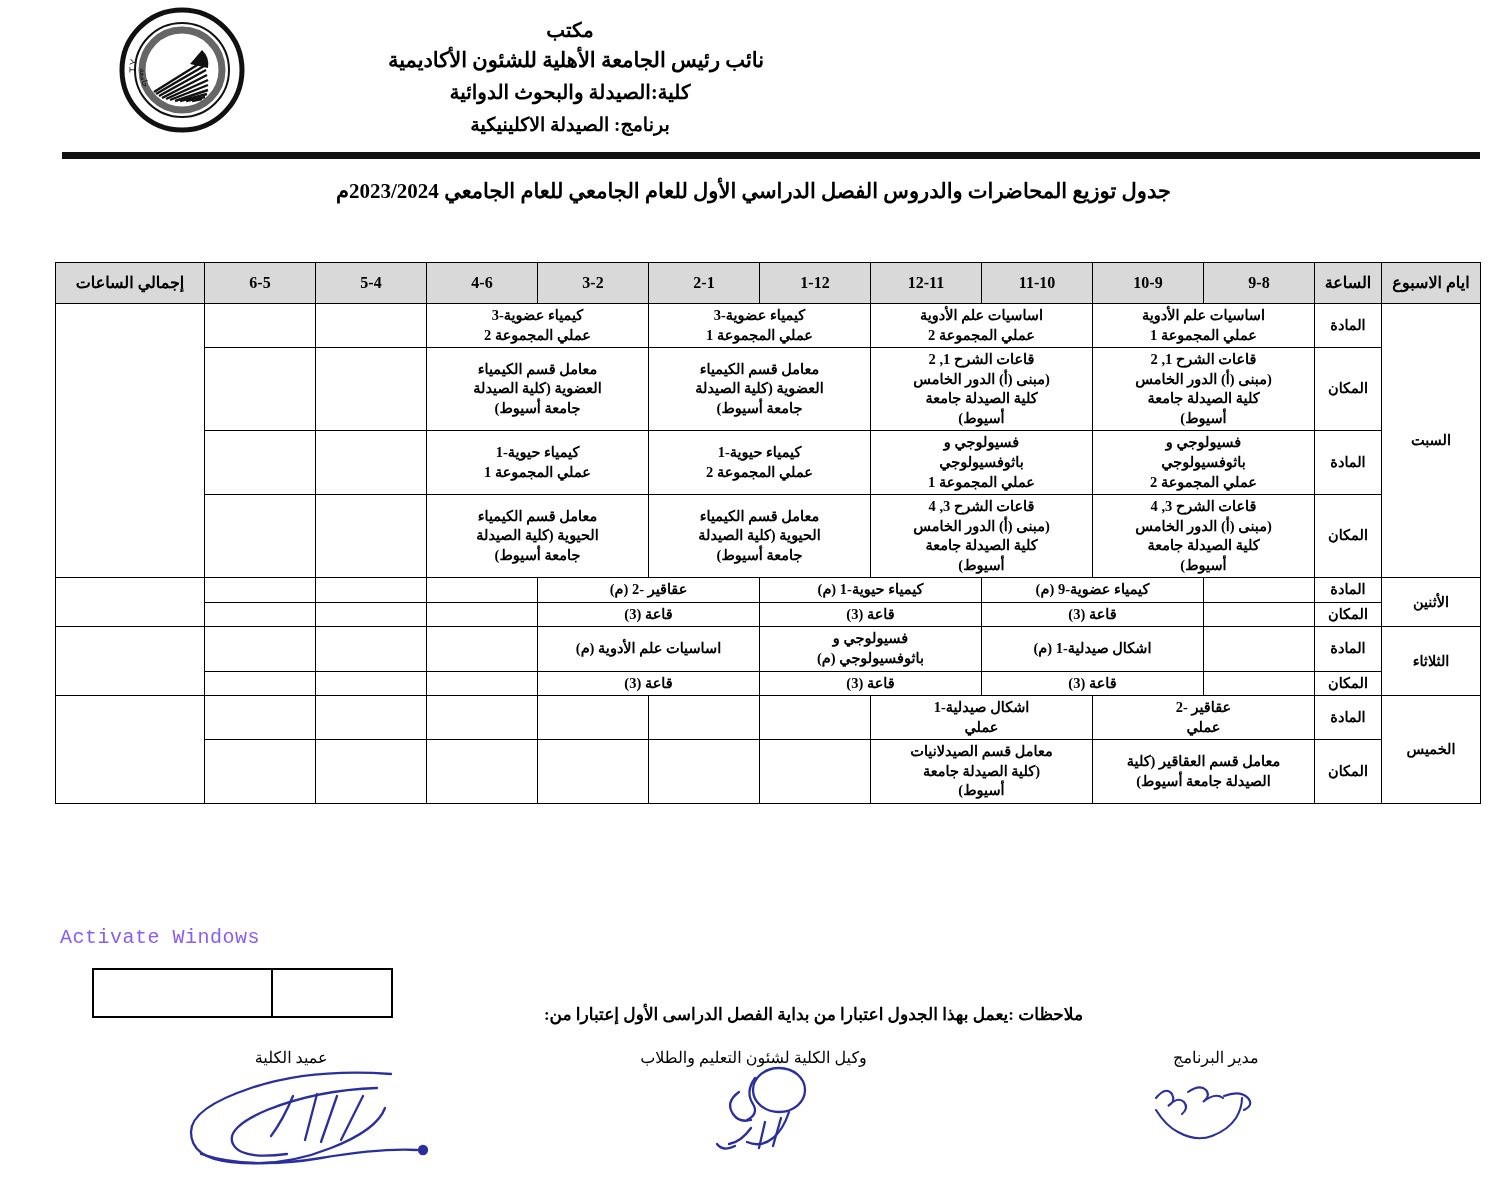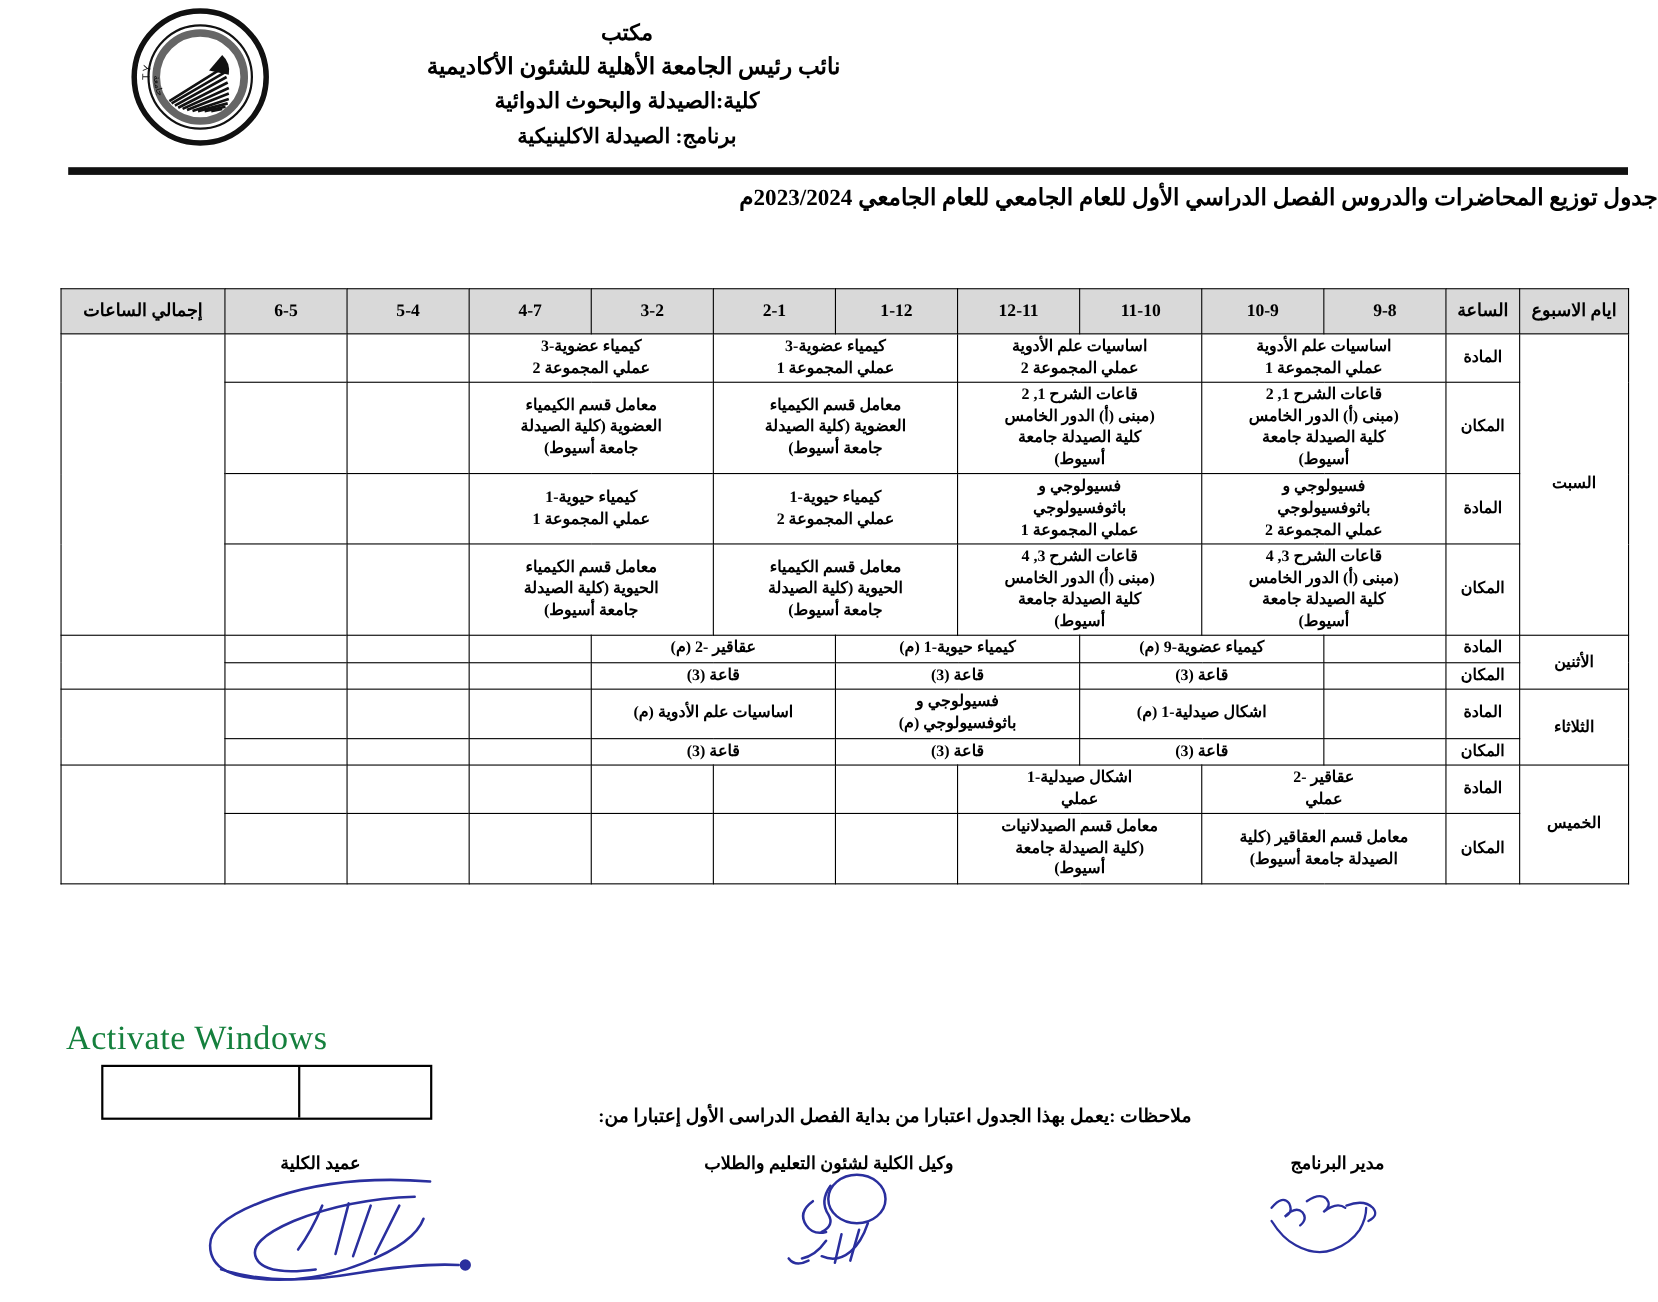--- a/index.html
+++ b/index.html
@@ -33,22 +33,22 @@
     width:128px;height:128px;
   }
 
   .rule{
     position:absolute;top:152px;left:62px;
     width:1418px;height:7px;background:#111;
   }
 
   
   .title-block{
-    position:absolute;top:164px;left:0;right:0;
-    text-align:right;
+    position:absolute;top:176px;left:0;right:0;
+    text-align:center;
   }
   .title-main{font-size:21px;font-weight:bold;line-height:1.5;}
   .title-sub{font-size:19px;font-weight:bold;margin-top:4px;}
 
   
   .tbl-wrap{position:absolute;top:262px;right:26px;}
   table.sched{
     border-collapse:collapse;
     table-layout:fixed;
     width:1412px;
@@ -104,28 +104,28 @@
     padding-left:120px;
   }
 
   .sigrow{
     position:absolute;top:1048px;left:0;right:0;
     display:flex;
     direction:rtl;
     padding:0 60px;
   }
   .sigcol{flex:1;text-align:center;position:relative;height:120px;}
-  .sigcol .lab{font-size:16px;font-weight:bold;}
+  .sigcol .lab{font-size:16px;font-weight:normal;}
   .sig-svg{position:absolute;top:14px;left:50%;transform:translateX(-50%);}
 
   .watermark{
     position:absolute;top:926px;left:60px;
-    font-family:Liberation Serif, serif;
-    font-size:31px;
-    color:#15803d;
+    font-family:Liberation Mono, monospace;
+    font-size:20px;
+    color:#8b5cf6;
     letter-spacing:.5px;
     white-space:nowrap;
     pointer-events:none;
   }
 </style>
 </head>
 <body>
 
 <div class="page">
 
@@ -179,21 +179,21 @@
         <tr>
           <th class="col-day">ايام الاسبوع</th>
           <th class="col-hdr">الساعة</th>
           <th class="col-slot">9-8</th>
           <th class="col-slot">10-9</th>
           <th class="col-slot">11-10</th>
           <th class="col-slot">12-11</th>
           <th class="col-slot">1-12</th>
           <th class="col-slot">2-1</th>
           <th class="col-slot">3-2</th>
-          <th class="col-slot">4-7</th>
+          <th class="col-slot">4-6</th>
           <th class="col-slot">5-4</th>
           <th class="col-slot">6-5</th>
           <th class="col-total">إجمالي الساعات</th>
         </tr>
       </thead>
       <tbody id="sched-body">
           <tr class="thick-top">
             <td class="daycell" rowspan="4">السبت</td>
             <td class="rowlab">المادة</td>
             <td colspan="2" class="content">اساسيات علم الأدوية<br>عملي المجموعة 1</td>

